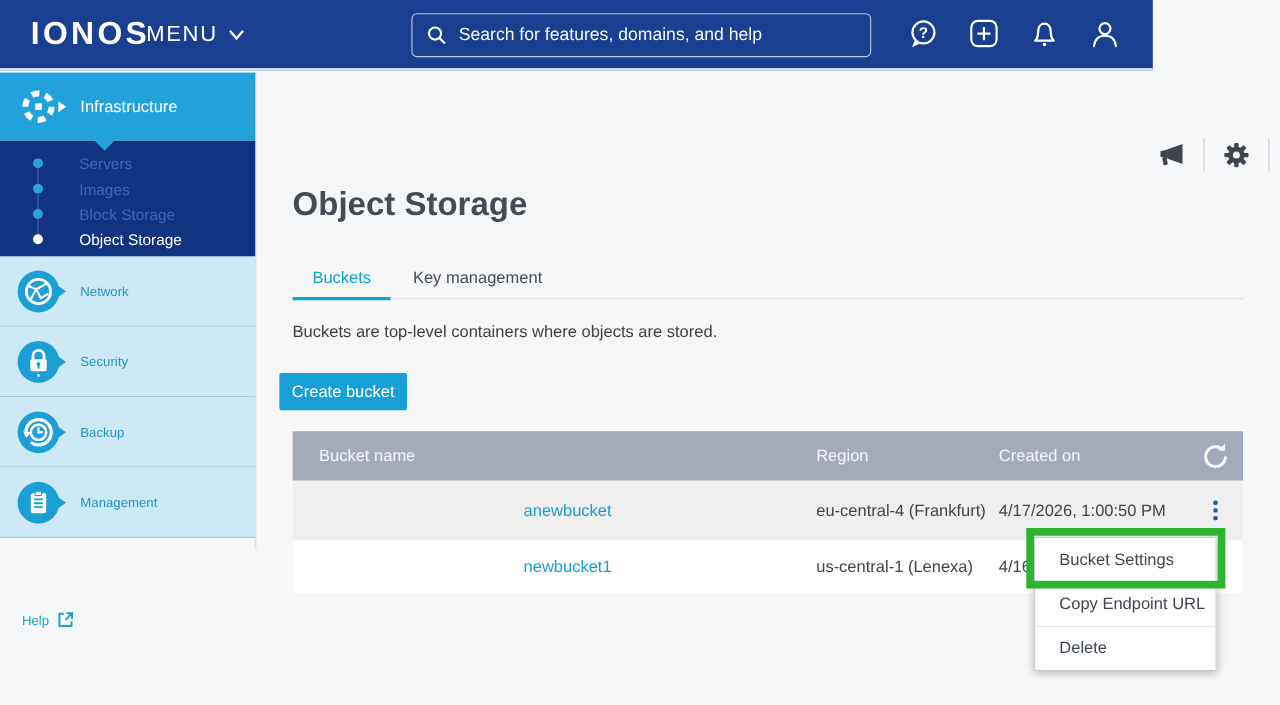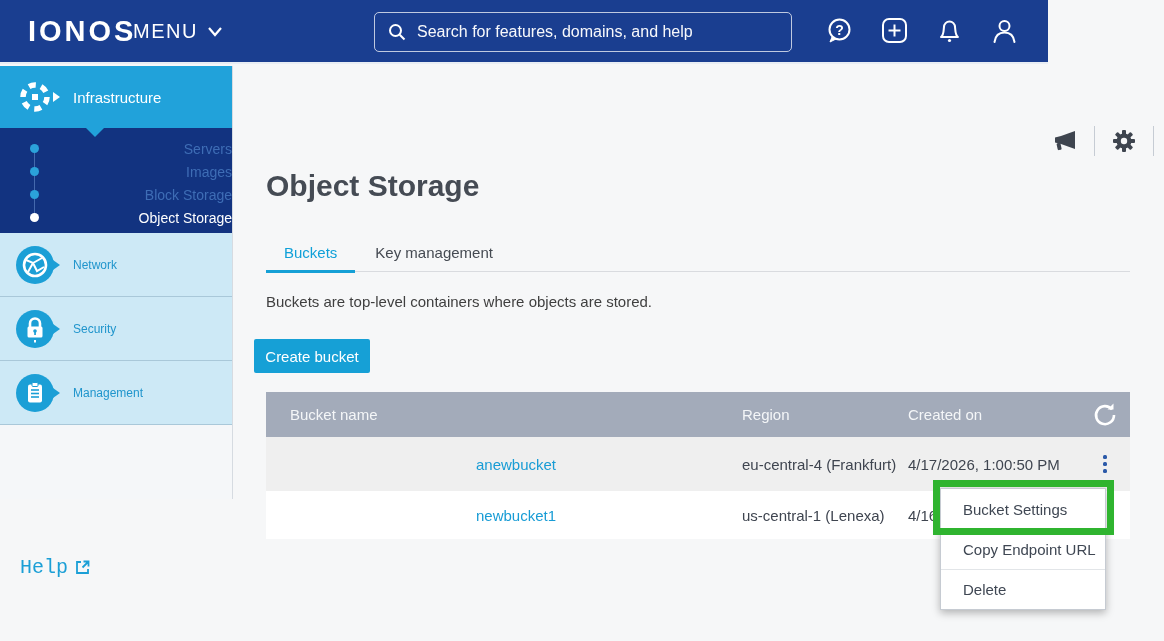--- a/index.html
+++ b/index.html
@@ -15,33 +15,33 @@
   .topbar-icons { position:absolute; right:30px; top:17px; display:flex; gap:28px; align-items:center; }
   .topbar-icons svg { display:block; cursor:pointer; }
 
   
   .sidebar { position:absolute; left:0; top:66px; width:233px; height:433px; background:#F5F7F9; border-right:1px solid #D6DBE1; }
   .infra-header { position:relative; height:62px; background:#21A2DA; display:flex; align-items:center; cursor:pointer; }
   .infra-header .label { color:#fff; font-size:15px; margin-left:19px; }
   .notch { position:absolute; left:86px; top:62px; width:0; height:0; border-left:9px solid transparent; border-right:9px solid transparent; border-top:9px solid #21A2DA; z-index:2; }
   .submenu { position:relative; height:105px; background:#123380; padding-top:9px; }
   .submenu .vline { position:absolute; left:34px; top:20px; height:69px; width:1px; background:rgba(110,150,210,0.55); }
-  .subitem { position:relative; height:23px; display:flex; align-items:center; cursor:pointer;justify-content:flex-end; }
+  .subitem { position:relative; height:23px; display:flex; align-items:center; cursor:pointer; }
   .subitem .dot { position:absolute; left:30px; width:9px; height:9px; border-radius:50%; background:#2BA2DA; }
   .subitem.active .dot { background:#fff; }
   .subitem .txt { margin-left:72px; font-size:14px; color:#3E6DB5; }
   .subitem.active .txt { color:#fff; }
   .side-section { height:64px; background:#CDE9F6; border-bottom:1px solid #A9C8D9; display:flex; align-items:center; cursor:pointer; }
   .side-section .label { color:#2095CC; font-size:12px; margin-left:19px; }
   .circ-wrap { position:relative; margin-left:16px; width:38px; height:38px; flex:none; }
   .circ { width:38px; height:38px; border-radius:50%; background:#1B9FD6; display:flex; align-items:center; justify-content:center; }
   .infra-header .circ { background:transparent; }
   .tail { position:absolute; right:-6px; top:14px; width:0; height:0; border-top:5px solid transparent; border-bottom:5px solid transparent; border-left:7px solid #1B9FD6; }
   .infra-header .tail { border-left-color:#fff; }
-  .help-link { position:absolute; left:20px; top:490px; display:flex; align-items:center; gap:7px; color:#1B9FD6; font-size:20px; cursor:pointer;font-family:Liberation Mono, monospace; }
+  .help-link { position:absolute; left:20px; top:490px; display:flex; align-items:center; gap:7px; color:#1B9FD6; font-size:12px; cursor:pointer; }
 
   
   .main { position:absolute; left:234px; top:66px; width:930px; height:575px; background:#F6F7F8; }
   .page-tools { position:absolute; left:818px; top:60px; display:flex; align-items:center; gap:16px; }
   .page-tools .vdiv { width:1px; height:30px; background:#C6CCD4; }
   .page-title { position:absolute; left:32px; top:103px; font-size:30px; color:#454B54; }
   .tabs { position:absolute; left:32px; top:168px; right:34px; height:38px; display:flex; border-bottom:1px solid #D9DBDF; }
   .tab { padding:0 18px; font-size:15px; display:flex; align-items:center; cursor:pointer; color:#454A52; }
   .tab.active { color:#0FA0D8; border-bottom:3px solid #15A0D6; margin-bottom:-2px; }
   .tab.inactive { margin-left:2px; }
@@ -164,20 +164,34 @@
             <circle cx="19" cy="21" r="1.8" fill="#1B9FD6"></circle>
             <rect x="18.2" y="21.5" width="1.7" height="3.5" fill="#1B9FD6"></rect>
             <rect x="18" y="30" width="2" height="2.5" fill="#fff"></rect>
           </svg>
       </div>
       <div class="tail"></div>
     </div>
     <div class="label">Security</div>
   </div>
 
+  <div class="side-section">
+    <div class="circ-wrap">
+      <div class="circ">
+        <svg width="38" height="38" viewBox="0 0 38 38">
+            <path d="M8,22 a11.5,11.5 0 1,1 4,6" fill="none" stroke="#fff" stroke-width="3"></path>
+            <path d="M5,18 L8,24 L12,19 Z" fill="#fff"></path>
+            <circle cx="19" cy="19" r="7" fill="none" stroke="#fff" stroke-width="2.4"></circle>
+            <path d="M19,14.5 V19 h4" fill="none" stroke="#fff" stroke-width="2.2"></path>
+          </svg>
+      </div>
+      <div class="tail"></div>
+    </div>
+    <div class="label">Backup</div>
+  </div>
 
   <div class="side-section">
     <div class="circ-wrap">
       <div class="circ">
         <svg width="38" height="38" viewBox="0 0 38 38">
             <rect x="12" y="10.5" width="14" height="18" rx="2" fill="#fff"></rect>
             <rect x="16" y="8.5" width="6" height="4" rx="1" fill="#fff" stroke="#1B9FD6" stroke-width="1"></rect>
             <line x1="15" y1="16" x2="23" y2="16" stroke="#1B9FD6" stroke-width="1.6"></line>
             <line x1="15" y1="19.5" x2="23" y2="19.5" stroke="#1B9FD6" stroke-width="1.6"></line>
             <line x1="15" y1="23" x2="23" y2="23" stroke="#1B9FD6" stroke-width="1.6"></line>

